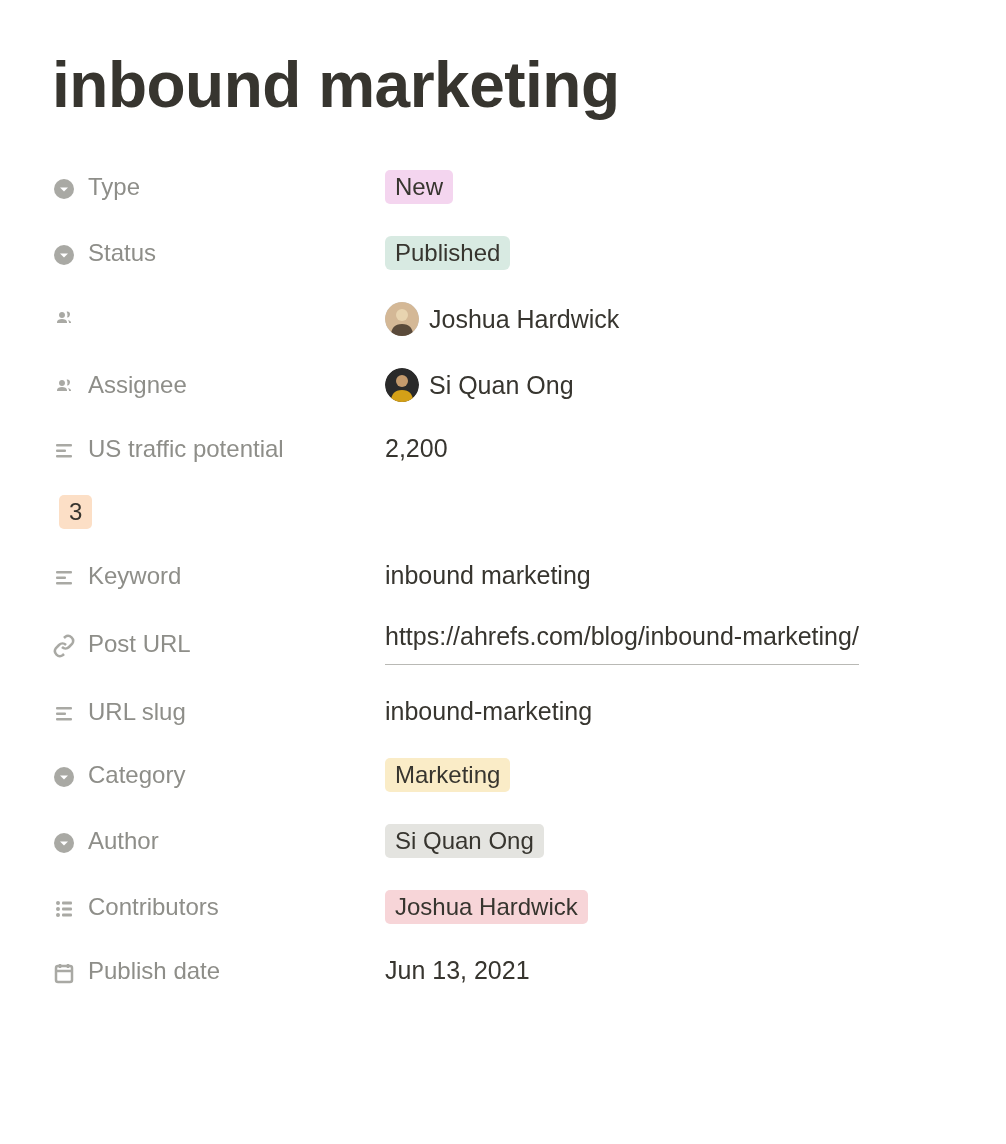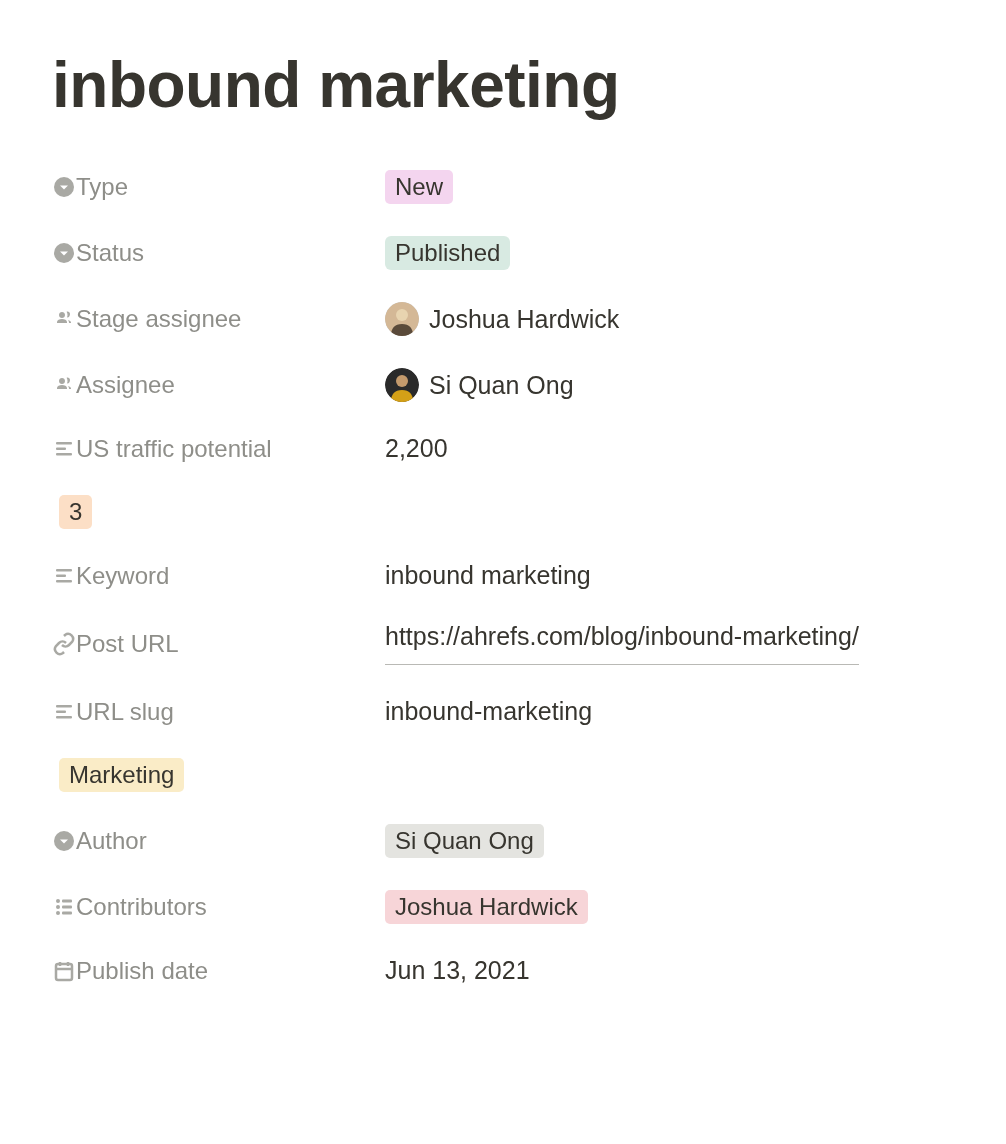--- a/index.html
+++ b/index.html
@@ -22,22 +22,23 @@
       letter-spacing: -0.5px;
     }
     .property-row {
       display: flex;
       align-items: center;
       min-height: 44px;
       padding: 16px 0;
     }
     .property-label {
       display: flex;
-      align-items: center;
+      align-items: flex-end;
       width: 326px;
+      gap: 12px;
       flex-shrink: 0;
     }
     .property-label .icon {
       width: 24px;
       height: 24px;
       color: #a9a9a4;
       flex-shrink: 0;
       display: flex;
       align-items: center;
       justify-content: center;
@@ -141,21 +142,20 @@
   </div>
 </div>
 
 <div class="property-row">
   <div class="property-label">
     <span class="icon">
       <svg viewBox="0 0 24 24" fill="currentColor">
           <path d="M13 8c0-1.7-1.3-3-3-3S7 6.3 7 8s1.3 3 3 3 3-1.3 3-3zm-3 4c-2.5 0-5 1.2-5 3v1h10v-1c0-1.8-2.5-3-5-3zm8-5c0-1.4-1.1-2.5-2.5-2.5-.3 0-.6.1-.9.2.6.9.9 2 .9 3.3 0 .8-.2 1.6-.5 2.3.2 0 .3.1.5.1 1.4 0 2.5-1.5 2.5-3.4zm-2 6c1.8.4 3 1.4 3 2.5V16h-2v-.5c0-1-.4-1.8-1-2.5z"></path>
         </svg>
     </span>
-    <span class="property-label-text">Stage assignee</span>
   </div>
   <div class="property-value">
     <span class="avatar">
       <svg viewBox="0 0 34 34">
           <circle cx="17" cy="17" r="17" fill="#d4b896"></circle>
           <circle cx="17" cy="13" r="6" fill="#e8d4b0"></circle>
           <path d="M6 34 Q6 22 17 22 Q28 22 28 34 Z" fill="#5a4a3a"></path>
         </svg>
     </span>
     <span>Joshua Hardwick</span>
@@ -246,20 +246,29 @@
         </svg>
     </span>
     <span class="property-label-text">URL slug</span>
   </div>
   <div class="property-value">
     <span>inbound-marketing</span>
   </div>
 </div>
 
 <div class="property-row">
+  <div class="property-label">
+    <span class="icon">
+      <svg viewBox="0 0 24 24" fill="currentColor">
+          <circle cx="12" cy="12" r="10"></circle>
+          <path d="M8 10.5 L12 14.5 L16 10.5 Z" fill="#fff"></path>
+        </svg>
+    </span>
+    <span class="property-label-text">Category</span>
+  </div>
   <div class="property-value">
     <span class="tag tag-yellow">Marketing</span>
   </div>
 </div>
 
 <div class="property-row">
   <div class="property-label">
     <span class="icon">
       <svg viewBox="0 0 24 24" fill="currentColor">
           <circle cx="12" cy="12" r="10"></circle>

